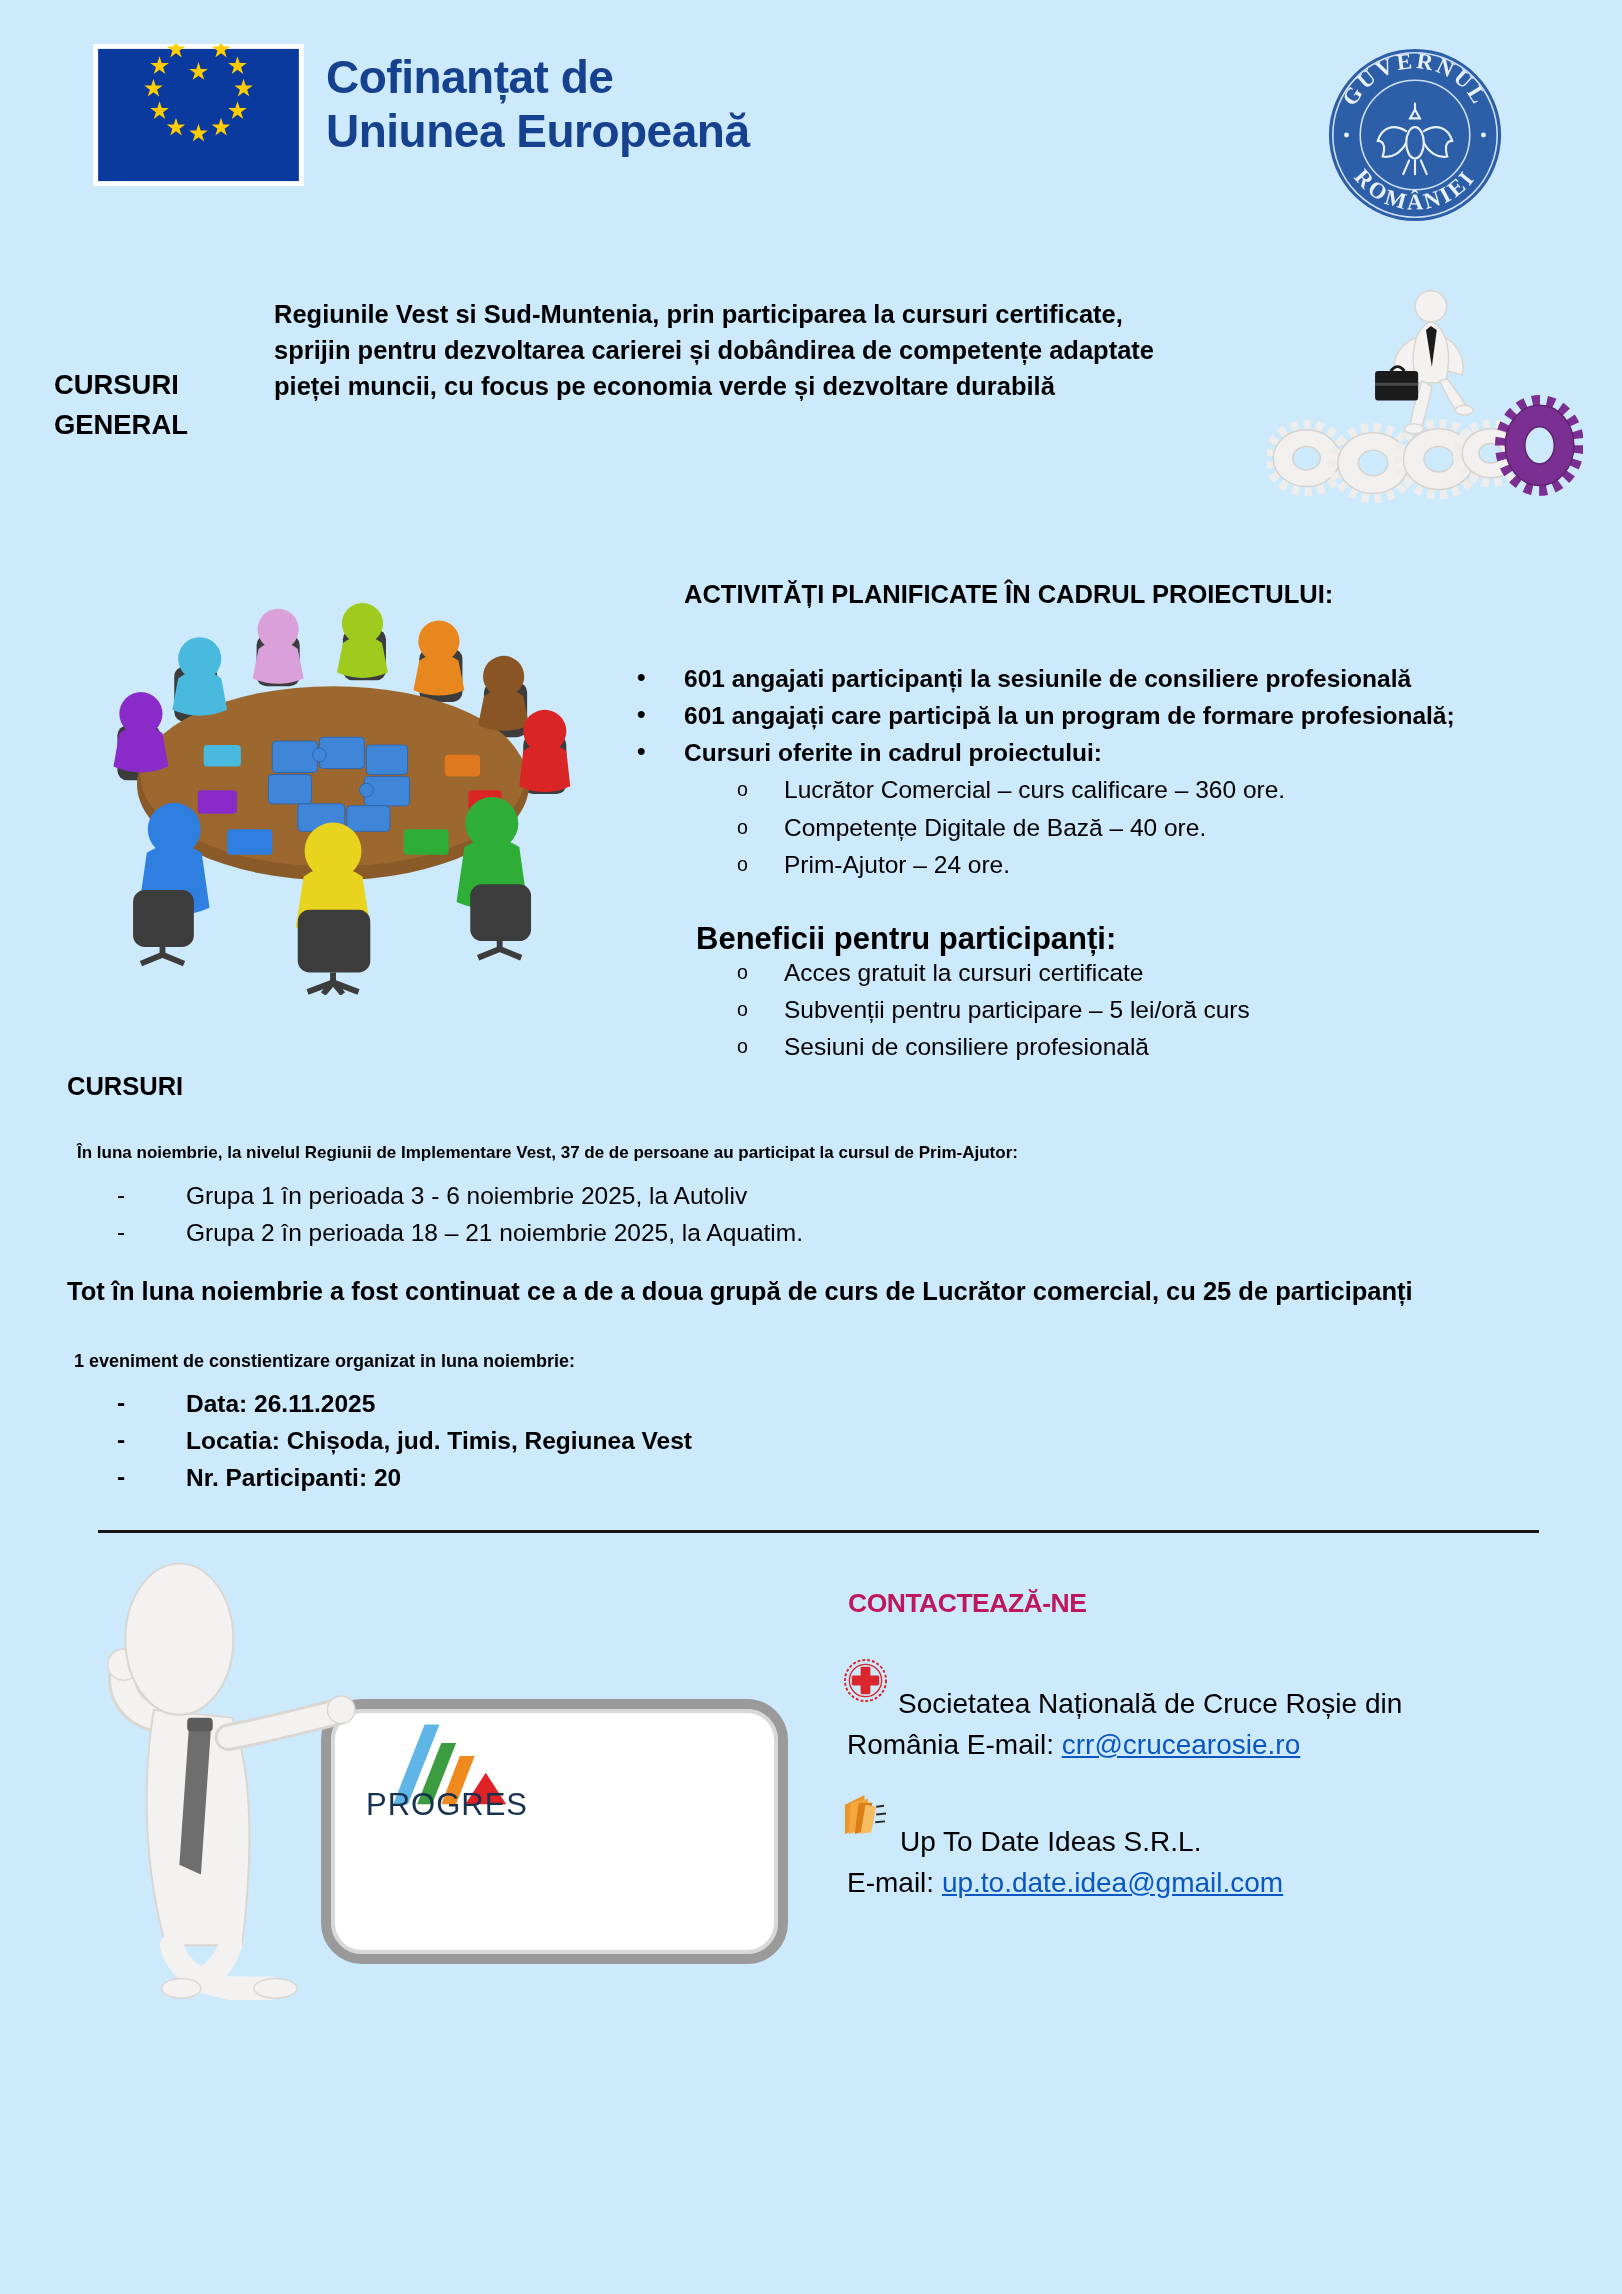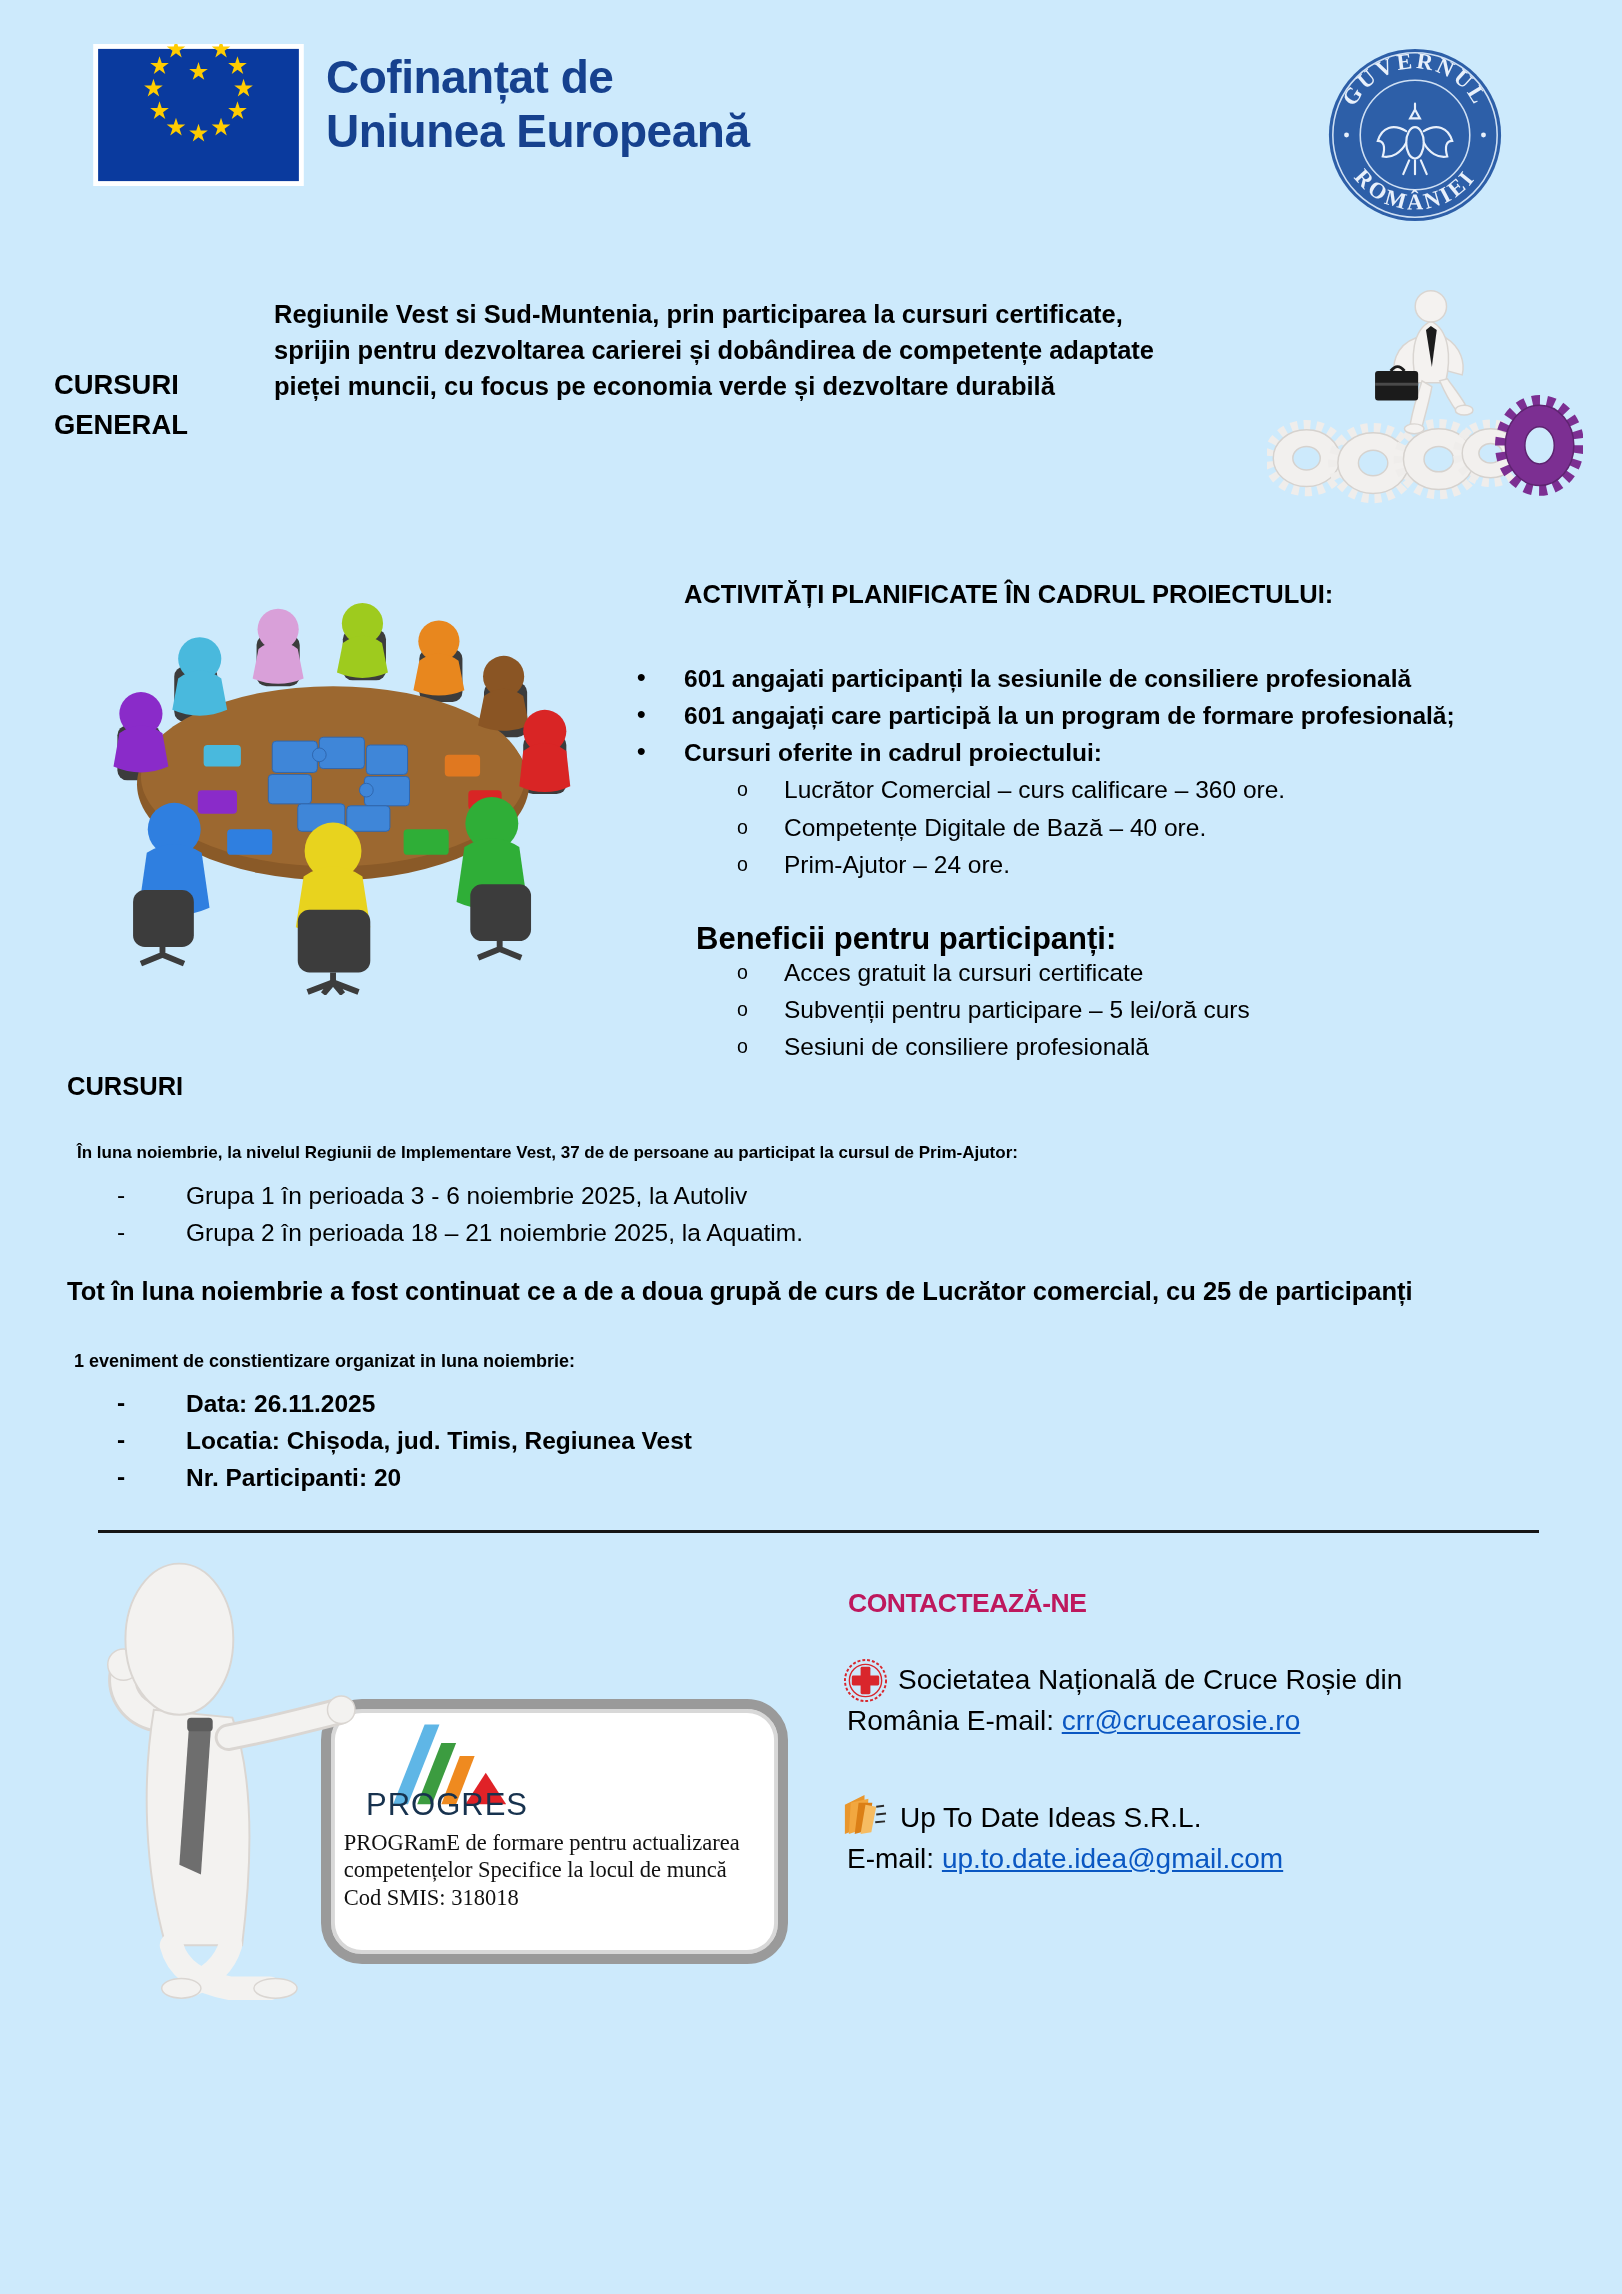--- a/index.html
+++ b/index.html
@@ -41,21 +41,21 @@
 
   
   .lean-man{left:93px;top:1545px;z-index:3;pointer-events:none;}
   .sign{left:321px;top:1699px;width:447px;height:245px;background:#ffffff;border:10.8px solid #9a9a9a;border-radius:41px;box-shadow:inset 0 0 0 3.9px #d8d8d8;z-index:2;}
   .sign-logo{position:absolute;left:47px;top:9.8px;}
   .sign-logo-word{position:absolute;left:35px;top:78px;font-size:31px;font-weight:normal;color:#17324e;letter-spacing:1px;}
   .sign-text{position:absolute;left:12.7px;top:120px;font-family:"Liberation Serif",serif;font-size:22.5px;color:#111;line-height:27.4px;}
 
   
   .contact-title{left:848px;top:1588px;font-size:26.5px;font-weight:bold;color:#be185d;letter-spacing:-0.5px;}
-  .c-line{font-size:28px;color:#000;}
+  .c-line{font-size:28px;color:#000;margin-top:24px;}
   .c1l1{left:898px;top:1664px;}
   .c1l2{left:847px;top:1705px;}
   .c2l1{left:900px;top:1802px;}
   .c2l2{left:847px;top:1843px;}
   .cross-icon{left:843px;top:1658px;}
   .pages-icon{left:839px;top:1791px;}
   a.clink{color:#0a57c2;text-decoration:underline;}
 </style>
 </head>
 <body>
@@ -286,25 +286,20 @@
   </svg>
 
   <div class="abs sign">
     <svg class="sign-logo" width="147" height="88" viewBox="0 0 150 95">
       <polygon points="12,92 46,6 62,6 28,92" fill="#5fb6e6"></polygon>
       <polygon points="38,92 64,26 80,26 54,92" fill="#3c9c40"></polygon>
       <polygon points="64,92 84,40 100,40 80,92" fill="#ef8a1f"></polygon>
       <polygon points="90,92 112,58 134,92" fill="#e02227"></polygon>
     </svg>
     <div class="sign-logo-word">PROGRES</div>
-    <div class="sign-text">
-      <div class="nowrap">PROGRamE de formare pentru actualizarea</div>
-      <div class="nowrap">competențelor Specifice la locul de muncă</div>
-      <div class="nowrap">Cod SMIS: 318018</div>
-    </div>
   </div>
 
   <div class="abs contact-title nowrap">CONTACTEAZĂ-NE</div>
 
   <svg class="abs cross-icon" width="45" height="45" viewBox="0 0 46 46">
     <circle cx="23" cy="23" r="21" fill="none" stroke="#d9262c" stroke-width="2" stroke-dasharray="3 2"></circle>
     <circle cx="23" cy="23" r="16.5" fill="none" stroke="#d9262c" stroke-width="1.4"></circle>
     <rect x="18" y="9" width="10" height="28" rx="1.5" fill="#d9262c"></rect>
     <rect x="9" y="18" width="28" height="10" rx="1.5" fill="#d9262c"></rect>
   </svg>

